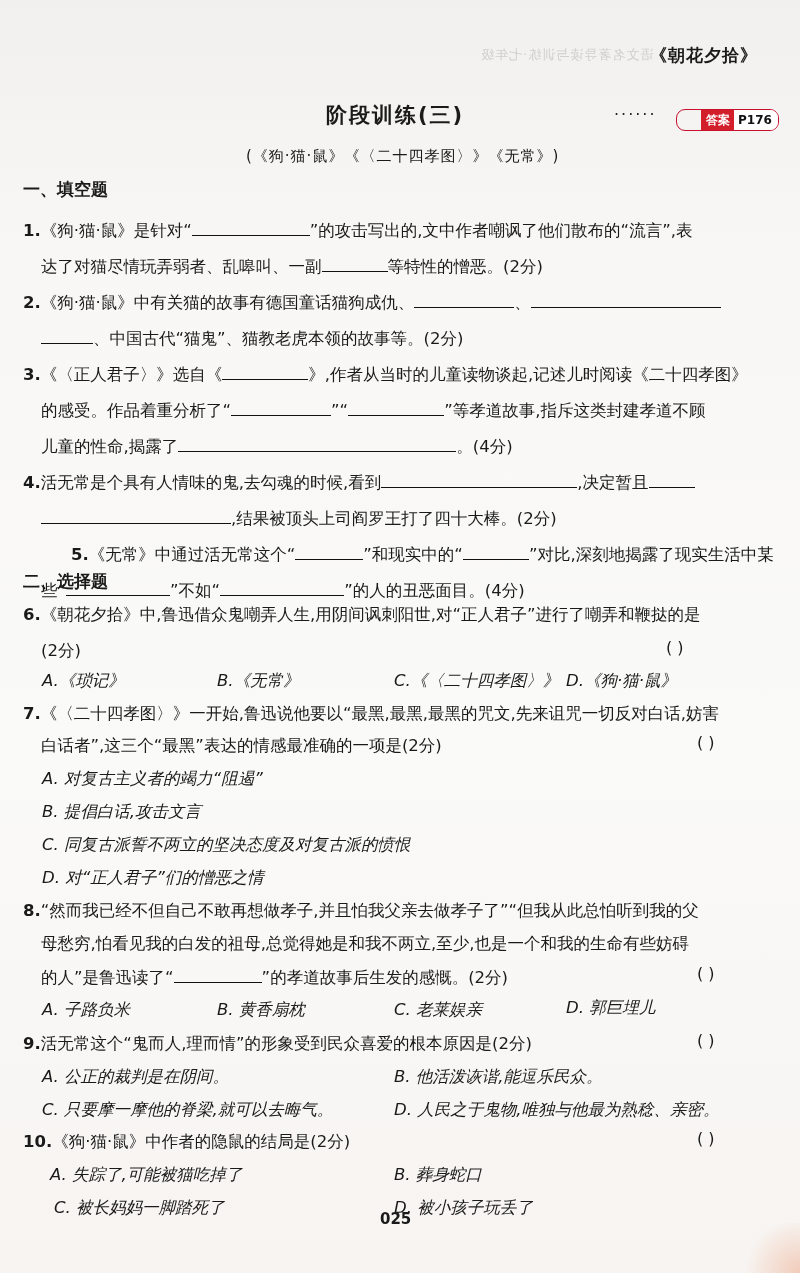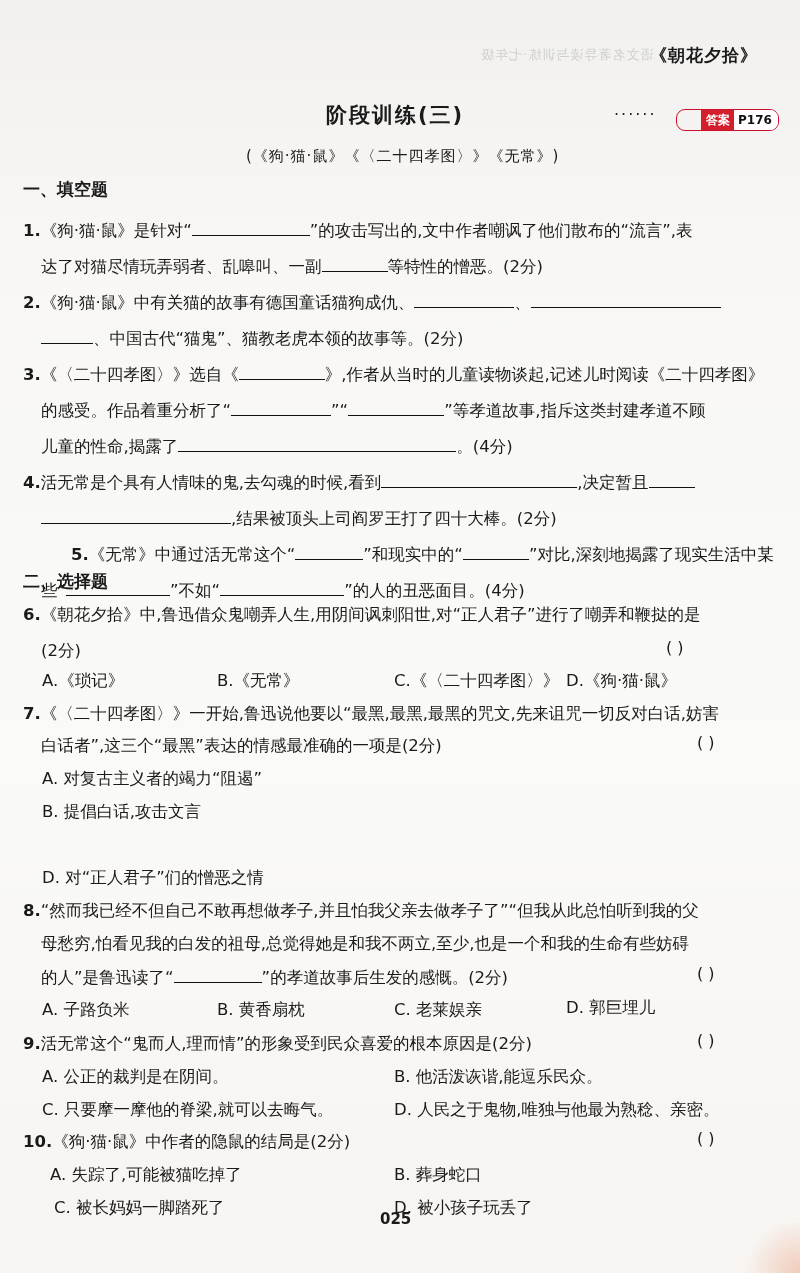--- a/index.html
+++ b/index.html
@@ -59,21 +59,21 @@
   .line {
     position: absolute; font-size: 16.5px; white-space: nowrap; line-height: 22px;
   }
   .num { font-weight: bold; }
   .blank {
     display: inline-block; border-bottom: 1.4px solid #111; height: 16px; vertical-align: baseline;
   }
   .paren {
     position: absolute; font-size: 16px; letter-spacing: 0;
   }
-  .opt { position: absolute; font-size: 16.5px; white-space: nowrap; }
+  .opt { position: absolute; font-size: 16.5px; white-space: nowrap; font-style: italic; }
   .pageno {
     position: absolute; top: 1212px; left: 380px; font-size: 15px; font-weight: bold;
   }
 </style>
 </head>
 <body>
 
 <div class="page">
   <div class="corner-tint"></div>
 
@@ -100,21 +100,21 @@
   </div>
 
   <div class="line" style="top:291px;left:23px;">
     <span class="num">2.</span><span>《狗·猫·鼠》中有关猫的故事有德国童话猫狗成仇、</span><span class="blank" style="width:100px;"></span><span>、</span><span class="blank" style="width:190px;"></span>
   </div>
   <div class="line" style="top:327px;left:41px;">
     <span class="blank" style="width:52px;"></span><span>、中国古代“猫鬼”、猫教老虎本领的故事等。(2分)</span>
   </div>
 
   <div class="line" style="top:363px;left:23px;">
-    <span class="num">3.</span><span>《〈二十四孝图〉》选自《</span><span class="blank" style="width:86px;"></span><span>》,作者从当时的儿童读物谈起,记述儿时阅读《二十四孝图》</span>
+    <span class="num">3.</span><span>《〈正人君子〉》选自《</span><span class="blank" style="width:86px;"></span><span>》,作者从当时的儿童读物谈起,记述儿时阅读《二十四孝图》</span>
   </div>
   <div class="line" style="top:399px;left:41px;">
     <span>的感受。作品着重分析了“</span><span class="blank" style="width:100px;"></span><span>”“</span><span class="blank" style="width:96px;"></span><span>”等孝道故事,指斥这类封建孝道不顾</span>
   </div>
   <div class="line" style="top:435px;left:41px;">
     <span>儿童的性命,揭露了</span><span class="blank" style="width:278px;"></span><span>。(4分)</span>
   </div>
 
   <div class="line" style="top:471px;left:23px;">
     <span class="num">4.</span><span>活无常是个具有人情味的鬼,去勾魂的时候,看到</span><span class="blank" style="width:196px;"></span><span>,决定暂且</span><span class="blank" style="width:46px;"></span>
@@ -142,20 +142,21 @@
   <div class="opt" style="top:670px;left:394px;">C.《〈二十四孝图〉》</div>
   <div class="opt" style="top:670px;left:566px;">D.《狗·猫·鼠》</div>
 
   <div class="line" style="top:703px;left:23px;">
     <span class="num">7.</span><span>《〈二十四孝图〉》一开始,鲁迅说他要以“最黑,最黑,最黑的咒文,先来诅咒一切反对白话,妨害</span>
   </div>
   <div class="line" style="top:735px;left:41px;">白话者”,这三个“最黑”表达的情感最准确的一项是(2分)</div>
   <div class="paren" style="top:733px;left:697px;">(    )</div>
   <div class="opt" style="top:768px;left:42px;">A. 对复古主义者的竭力“阻遏”</div>
   <div class="opt" style="top:801px;left:42px;">B. 提倡白话,攻击文言</div>
+  <div class="opt" style="top:834px;left:42px;">C. 同复古派誓不两立的坚决态度及对复古派的愤恨</div>
   <div class="opt" style="top:867px;left:42px;">D. 对“正人君子”们的憎恶之情</div>
 
   <div class="line" style="top:900px;left:23px;">
     <span class="num">8.</span><span>“然而我已经不但自己不敢再想做孝子,并且怕我父亲去做孝子了”“但我从此总怕听到我的父</span>
   </div>
   <div class="line" style="top:933px;left:41px;">母愁穷,怕看见我的白发的祖母,总觉得她是和我不两立,至少,也是一个和我的生命有些妨碍</div>
   <div class="line" style="top:966px;left:41px;">
     <span>的人”是鲁迅读了“</span><span class="blank" style="width:88px;"></span><span>”的孝道故事后生发的感慨。(2分)</span>
   </div>
   <div class="paren" style="top:964px;left:697px;">(    )</div>

